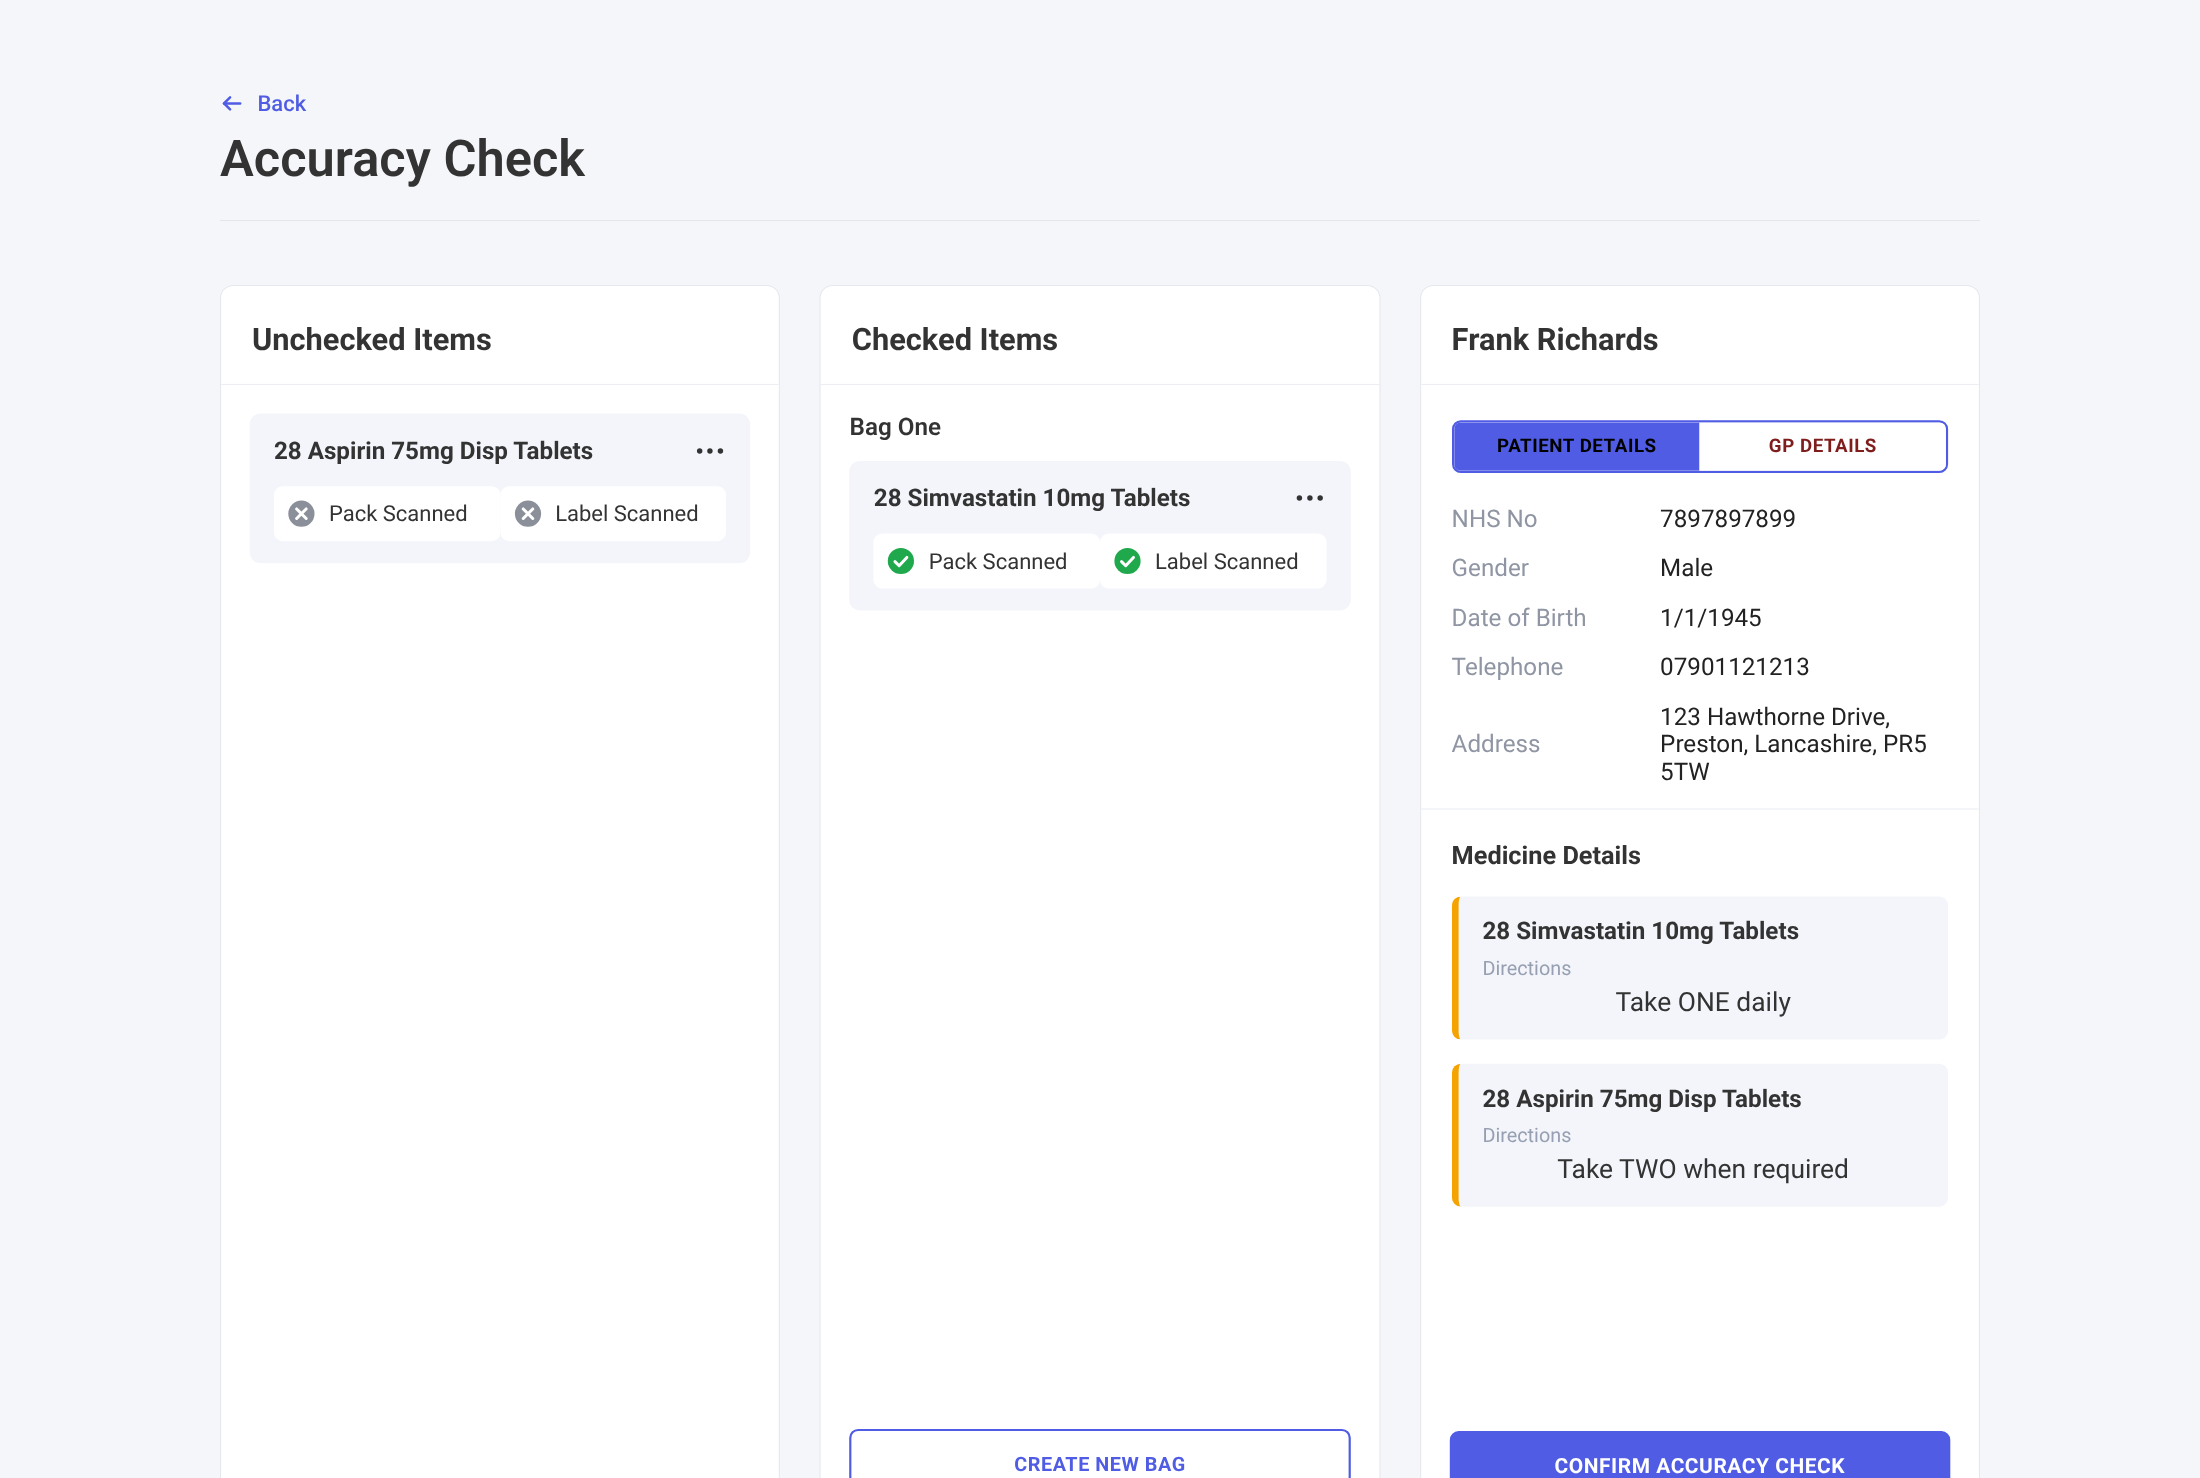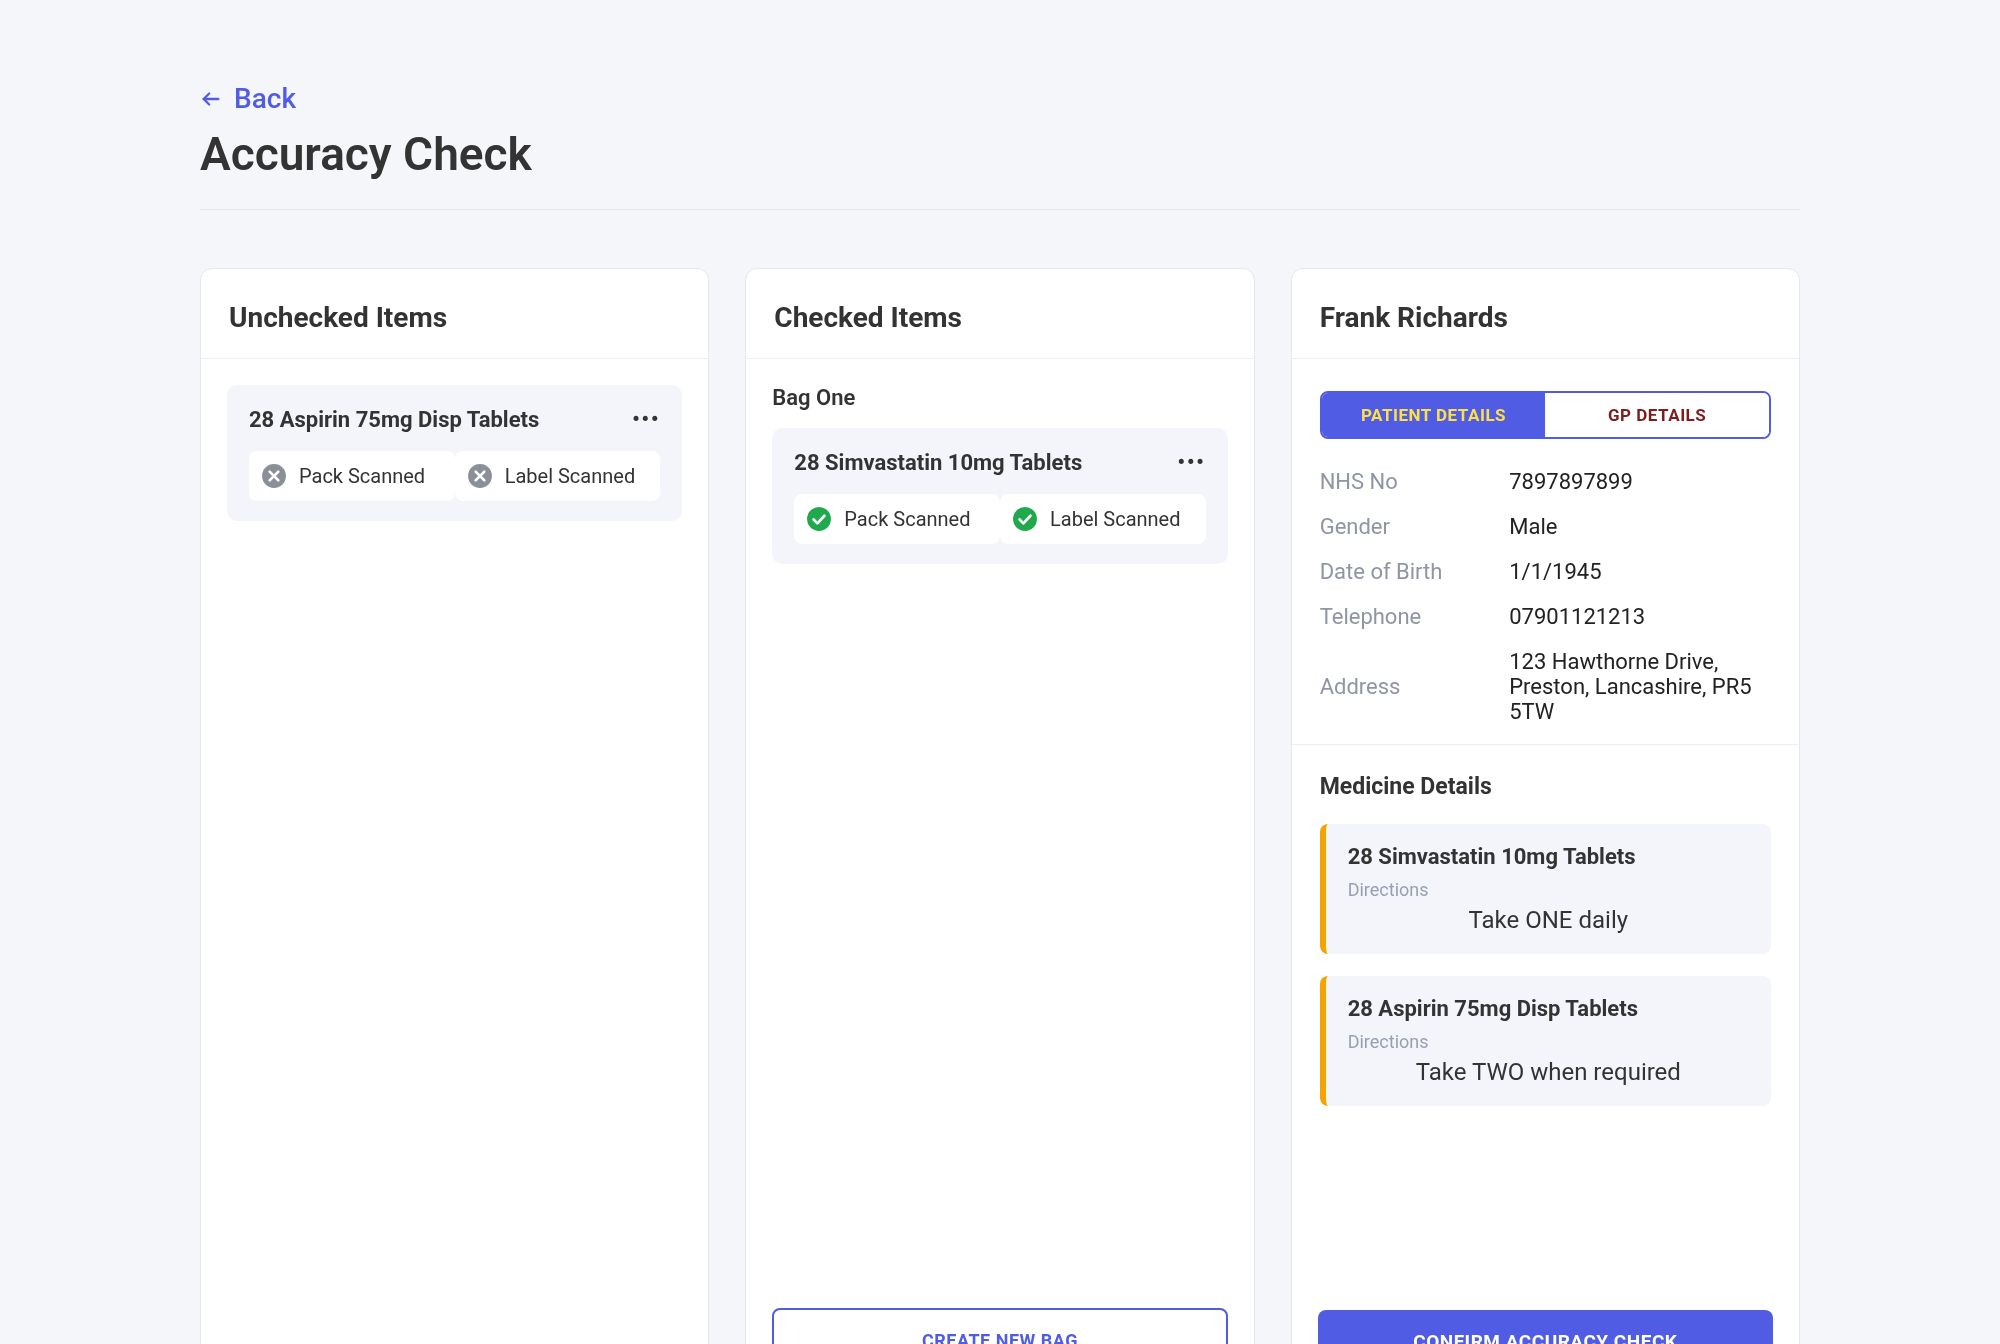--- a/index.html
+++ b/index.html
@@ -17,21 +17,21 @@
       height: 1324px;
       background: #f4f6fa;
       border-radius: 48px;
       padding: 72px 190px 40px 190px;
     }
     .back-link {
       display: inline-flex;
       align-items: center;
       gap: 12px;
       color: #4f5ce3;
-      font-size: 28px;
+      font-size: 20px;
       font-weight: 500;
       cursor: pointer;
       margin-bottom: 12px;
     }
     .back-arrow { width: 22px; height: 22px; }
     .page-title {
       font-size: 46px;
       font-weight: 600;
       color: #333;
       padding-bottom: 28px;
@@ -123,21 +123,21 @@
     }
     .tab {
       flex: 1;
       text-align: center;
       padding: 12px 0;
       font-size: 17px;
       font-weight: 700;
       letter-spacing: 0.5px;
       cursor: pointer;
     }
-    .tab.active { background: #4f5ce3; color: #fde047; }
+    .tab.active { background: #4f5ce3; color: #000000; }
     .tab.inactive { background: #fff; color: #7f1d1d; }
     .detail-row { display: flex; align-items: center; margin-bottom: 20px; font-size: 22px; }
     .detail-label { color: #8f95a3; width: 42%; }
     .detail-value { color: #222; flex: 1; }
     .section-divider { border-top: 1px solid #eceef3; margin: 10px -28px 28px -28px; }
     .section-title { font-size: 23px; font-weight: 700; color: #333; margin-bottom: 24px; }
     .med-card {
       background: #f3f5fa;
       border-left: 6px solid #f4a300;
       border-radius: 8px;

